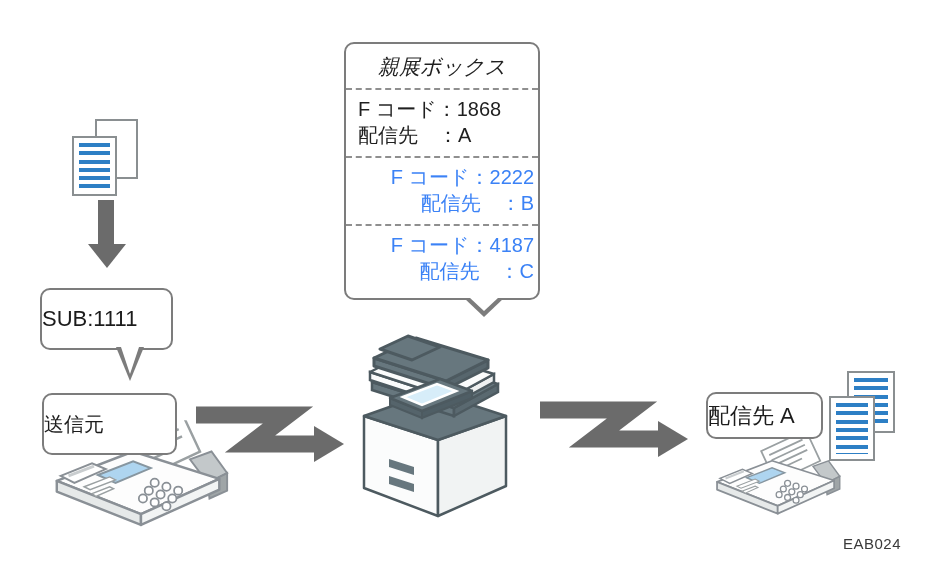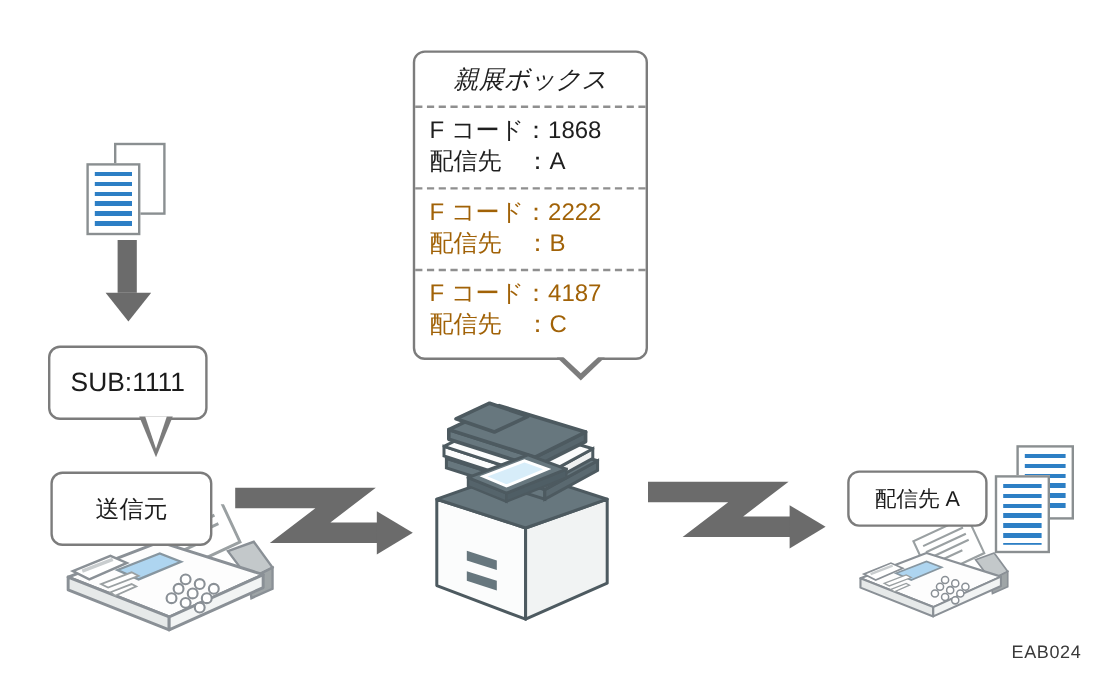--- a/index.html
+++ b/index.html
@@ -8,43 +8,43 @@
     font-family:"Liberation Sans","DejaVu Sans",sans-serif;color:#1c1c1c;
   }
 
   
   .page{position:absolute;background:#fff;border:2px solid #8a8f91;box-sizing:border-box;}
   .stripes{position:absolute;left:5px;right:5px;top:5px;bottom:5px;
     background:repeating-linear-gradient(to bottom,#2d7fc5 0 4px,transparent 4px 8.3px);}
 
   
   .bubble{position:absolute;background:#fff;border:2.5px solid #7c7c7c;border-radius:10px;
-    display:flex;align-items:center;justify-content:center;box-sizing:border-box;}
+    display:flex;align-items:center;box-sizing:border-box;}
   .tail-out,.tail-in{position:absolute;width:0;height:0;}
 
   .bubble-sub{left:40px;top:288px;width:133px;height:62px;font-size:22px;}
   .bubble-sub .tail-out{left:74px;bottom:-33px;
     border-left:14px solid transparent;border-right:14px solid transparent;border-top:34px solid #7c7c7c;}
   .bubble-sub .tail-in{left:79px;bottom:-26px;
     border-left:9px solid transparent;border-right:9px solid transparent;border-top:27px solid #ffffff;}
 
   .label-sender{left:42px;top:393px;width:135px;height:62px;font-size:20px;}
-  .label-receiver{left:706px;top:392px;width:117px;height:47px;font-size:18px;}
+  .label-receiver{left:706px;top:392px;width:117px;height:47px;font-size:22px;}
 
   
   .callout{left:344px;top:42px;width:196px;height:258px;position:absolute;background:#fff;
     border:2.5px solid #7c7c7c;border-radius:10px;box-sizing:border-box;}
   .callout .tail-out{left:118px;bottom:-19px;
     border-left:20px solid transparent;border-right:20px solid transparent;border-top:19px solid #7c7c7c;}
   .callout .tail-in{left:123px;bottom:-13px;
     border-left:15px solid transparent;border-right:15px solid transparent;border-top:14px solid #ffffff;}
   .callout-title{height:44px;line-height:46px;text-align:center;font-size:21px;color:#1f1f1f;font-style:italic;}
   .entry{border-top:2px dashed #8f8f8f;padding:6px 4px 8px 12px;font-size:20px;line-height:26px;
     color:#1f1f1f;white-space:nowrap;}
-  .entry.inactive{color:#a16207;}
+  .entry.inactive{color:#3b82f6;text-align:right;}
 
   .figure-id{position:absolute;left:843px;top:535px;font-size:15px;color:#3a3a3a;letter-spacing:.5px;}
 
   svg{position:absolute;overflow:visible;}
 </style>
 </head>
 <body>
 
 <div class="canvas">
 

